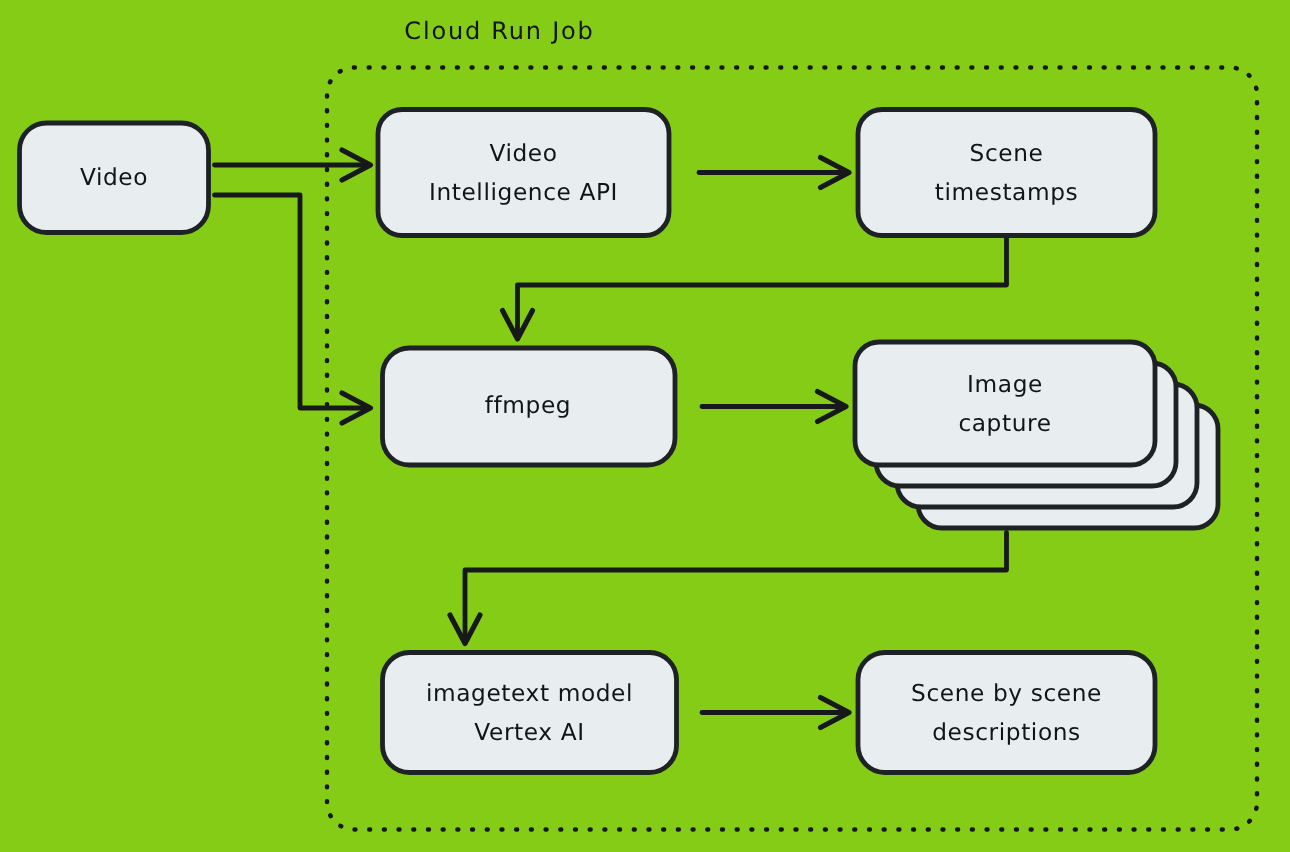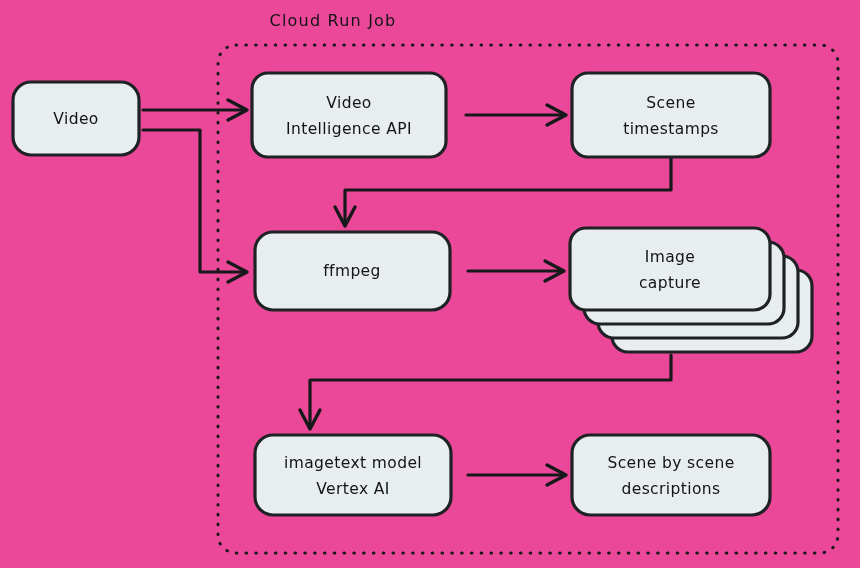--- a/index.html
+++ b/index.html
@@ -10,21 +10,21 @@
   body {
     width: 860px;
     height: 568px;
     overflow: hidden;
     font-family: "DejaVu Sans", sans-serif;
   }
   #diagram-root {
     position: relative;
     width: 860px;
     height: 568px;
-    background: #ec4899;
+    background: #84cc16;
   }
   svg#flow {
     display: block;
     width: 860px;
     height: 568px;
   }
   .node-shape {
     fill: #e8edf0;
     stroke: #1f2225;
     stroke-width: 3.2;

